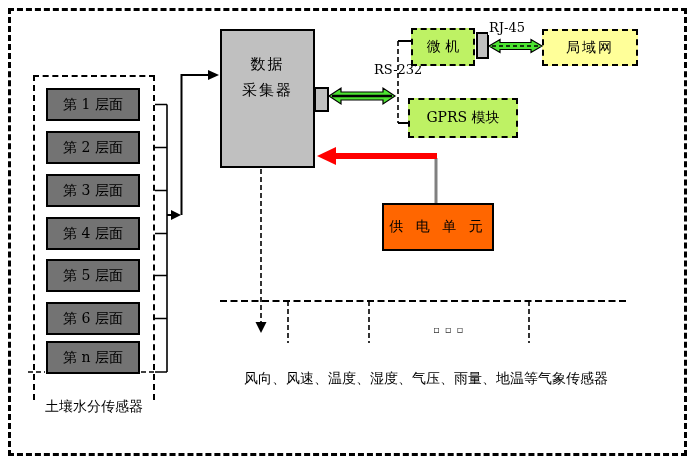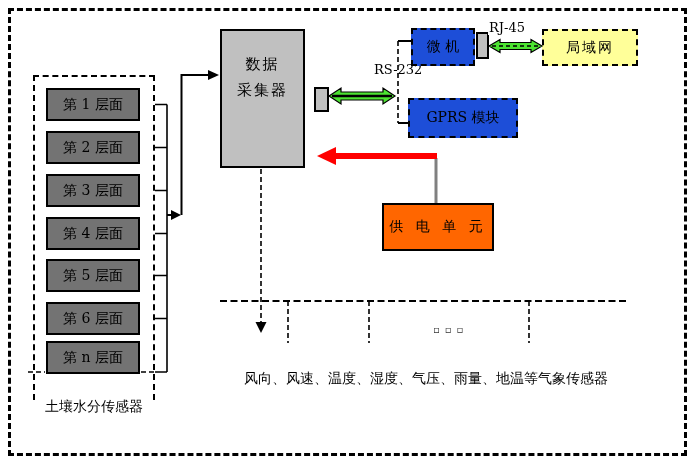--- a/index.html
+++ b/index.html
@@ -9,28 +9,28 @@
   }
   .abs{position:absolute;}
   
   #outer-frame{left:8px;top:8px;width:679px;height:448px;border:3px dashed #000;box-sizing:border-box;}
   
   #soil-group{left:33px;top:75px;width:122px;height:325px;box-sizing:border-box;
     border:2px dashed #000;border-bottom:none;}
   .layer-box{left:46px;width:94px;height:33px;box-sizing:border-box;border:2px solid #000;background:#737373;
     display:flex;align-items:center;justify-content:center;font-size:14px;}
   .caption{font-size:14px;white-space:nowrap;font-family:Liberation Serif, serif;}
-  #collector{left:220px;top:29px;width:85px;height:139px;box-sizing:border-box;border:2px solid #000;
+  #collector{left:220px;top:29px;width:95px;height:139px;box-sizing:border-box;border:2px solid #000;
     background:var(--gray,#C0C0C0);display:flex;flex-direction:column;align-items:center;justify-content:center;
     font-size:15px;letter-spacing:2px;line-height:26px;padding-bottom:44px;}
   .port{background:var(--gray,#C0C0C0);border:2px solid #000;box-sizing:border-box;z-index:3;}
   #port-collector{left:314px;top:87px;width:15px;height:25px;}
   #port-pc{left:476px;top:32px;width:13px;height:27px;}
   .dashed-box{box-sizing:border-box;border:2px dashed #000;display:flex;align-items:center;justify-content:center;
-    font-size:14px;background:#1d4ed8;}
+    font-size:14px;background:#bef264;}
   #pc-box{left:411px;top:28px;width:64px;height:38px;}
   #gprs-box{left:408px;top:98px;width:110px;height:40px;}
   #lan-box{left:542px;top:29px;width:96px;height:37px;box-sizing:border-box;
     border:2px dashed #000;background:var(--yellow,#FFFF99);
     display:flex;align-items:center;justify-content:center;font-size:14px;letter-spacing:2px;}
   #power-box{left:382px;top:203px;width:112px;height:48px;box-sizing:border-box;border:2px solid #000;
     background:var(--orange,#FF6600);display:flex;align-items:center;justify-content:center;
     font-size:14px;letter-spacing:4px;}
   #rs232-label{left:334px;top:62px;font-size:13px;margin-left:40px;}
   #rj45-label{left:488px;top:20px;font-size:13px;background:#fff;padding:0 1px;z-index:4;}

